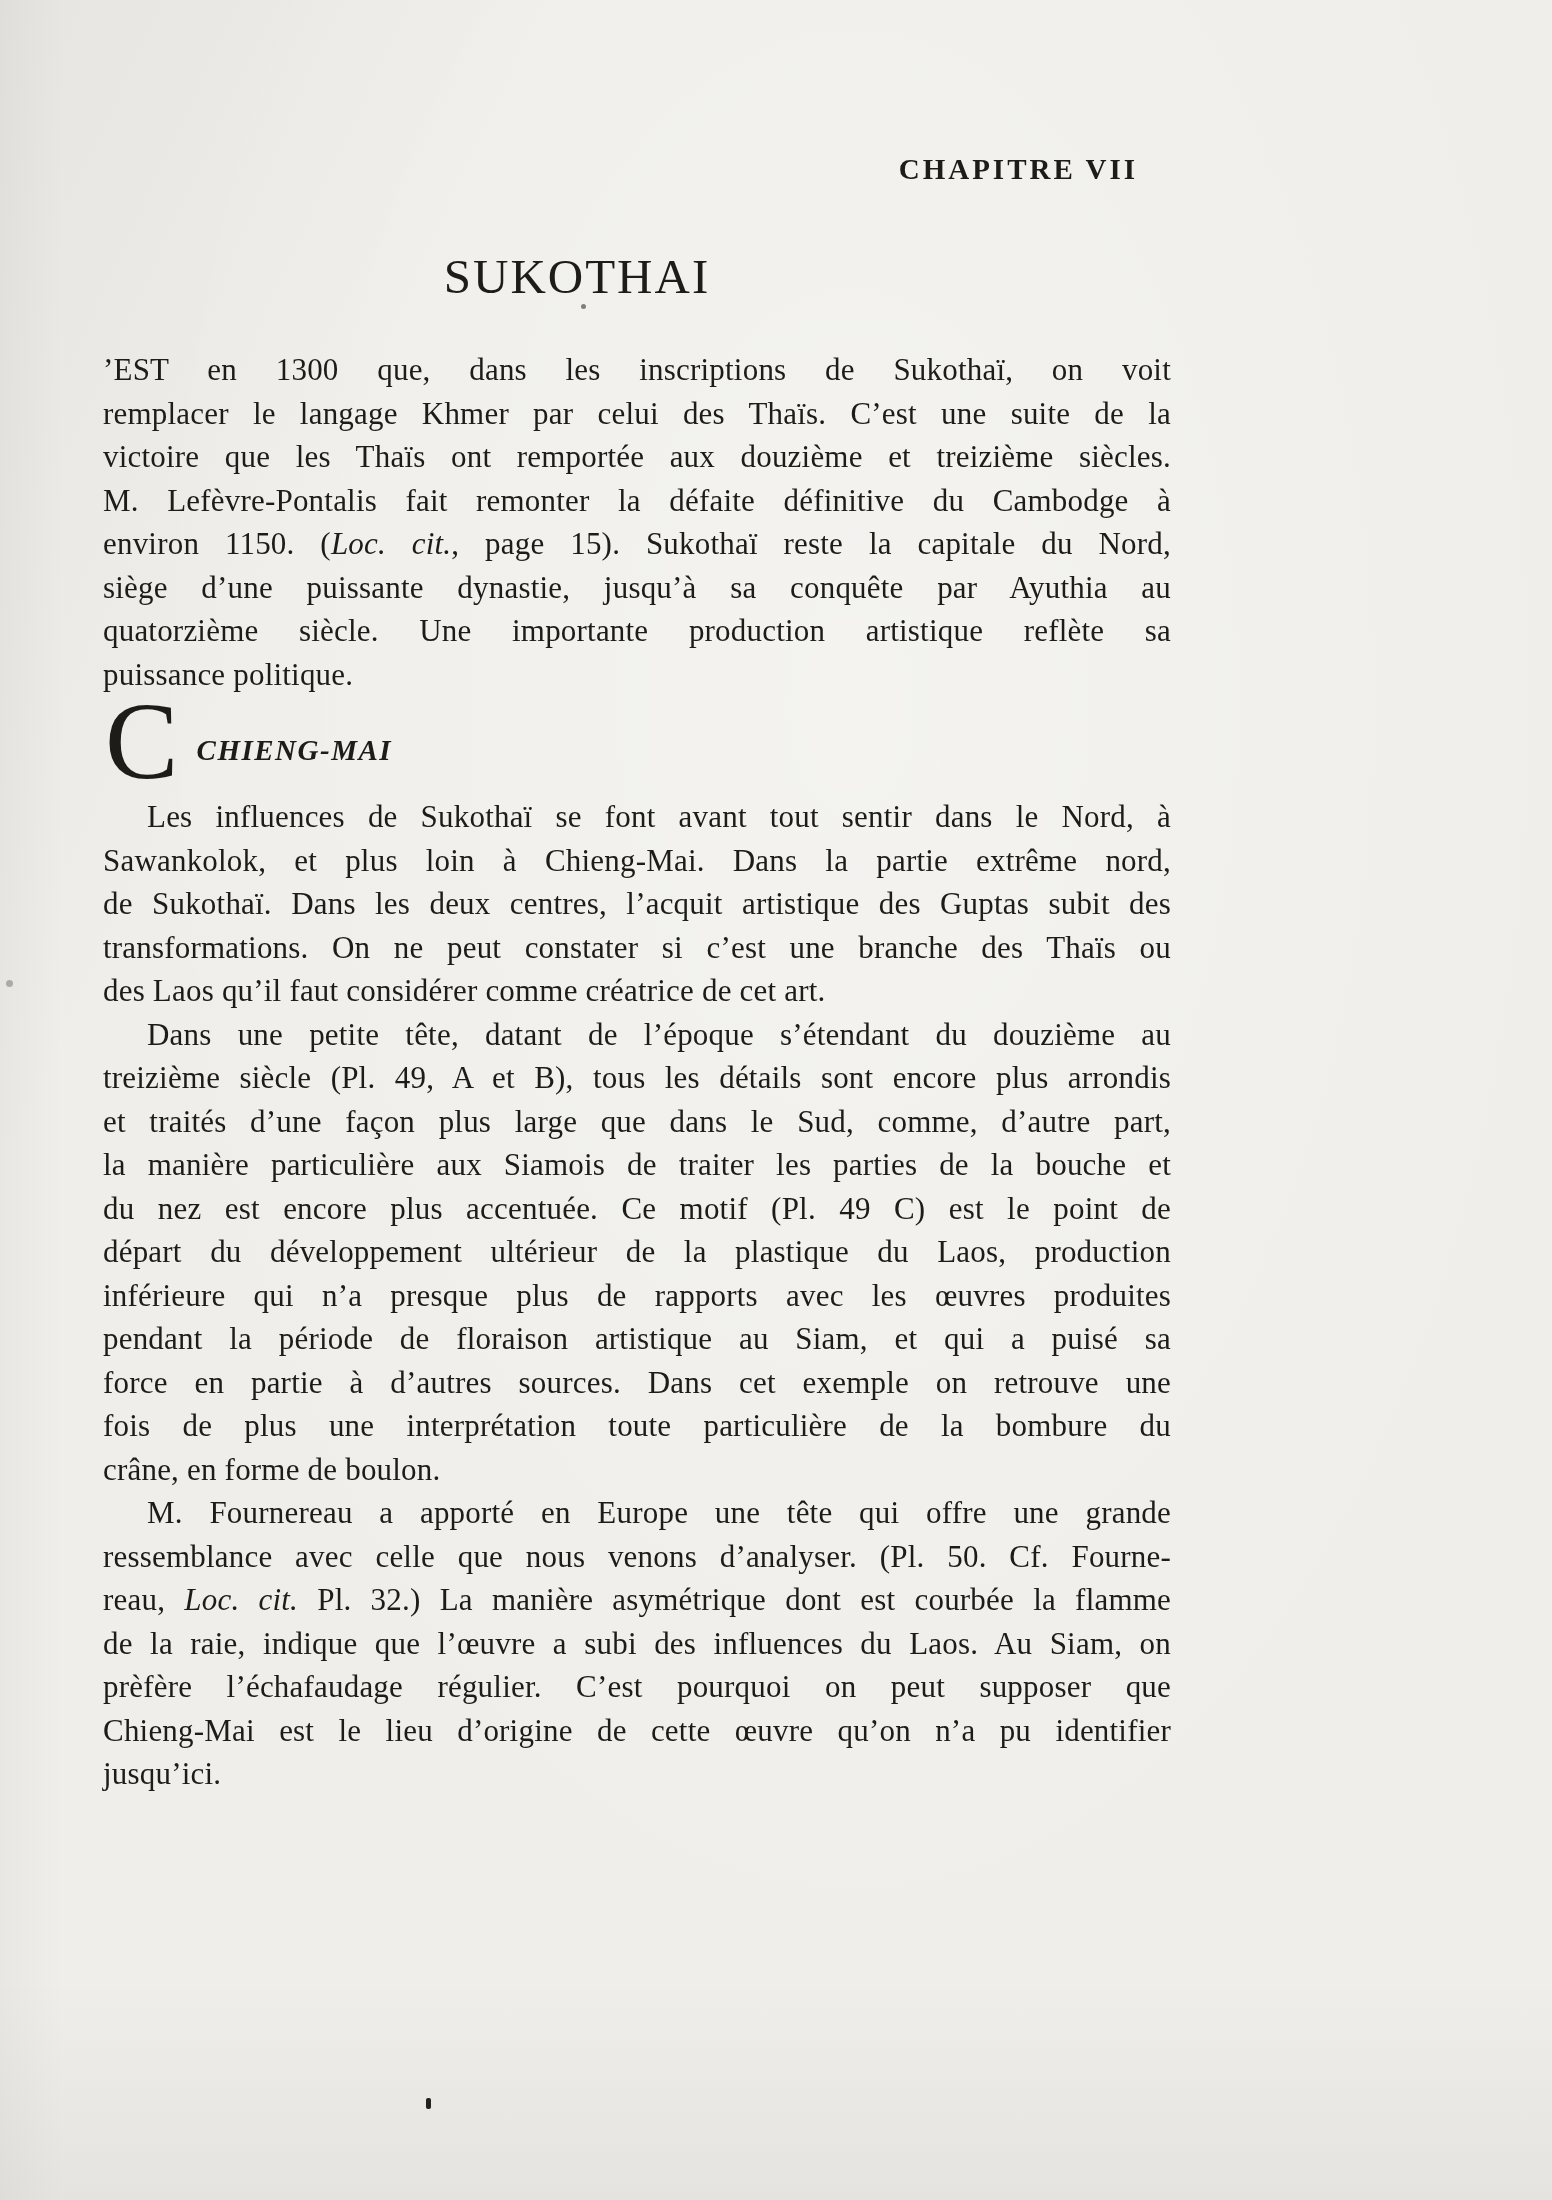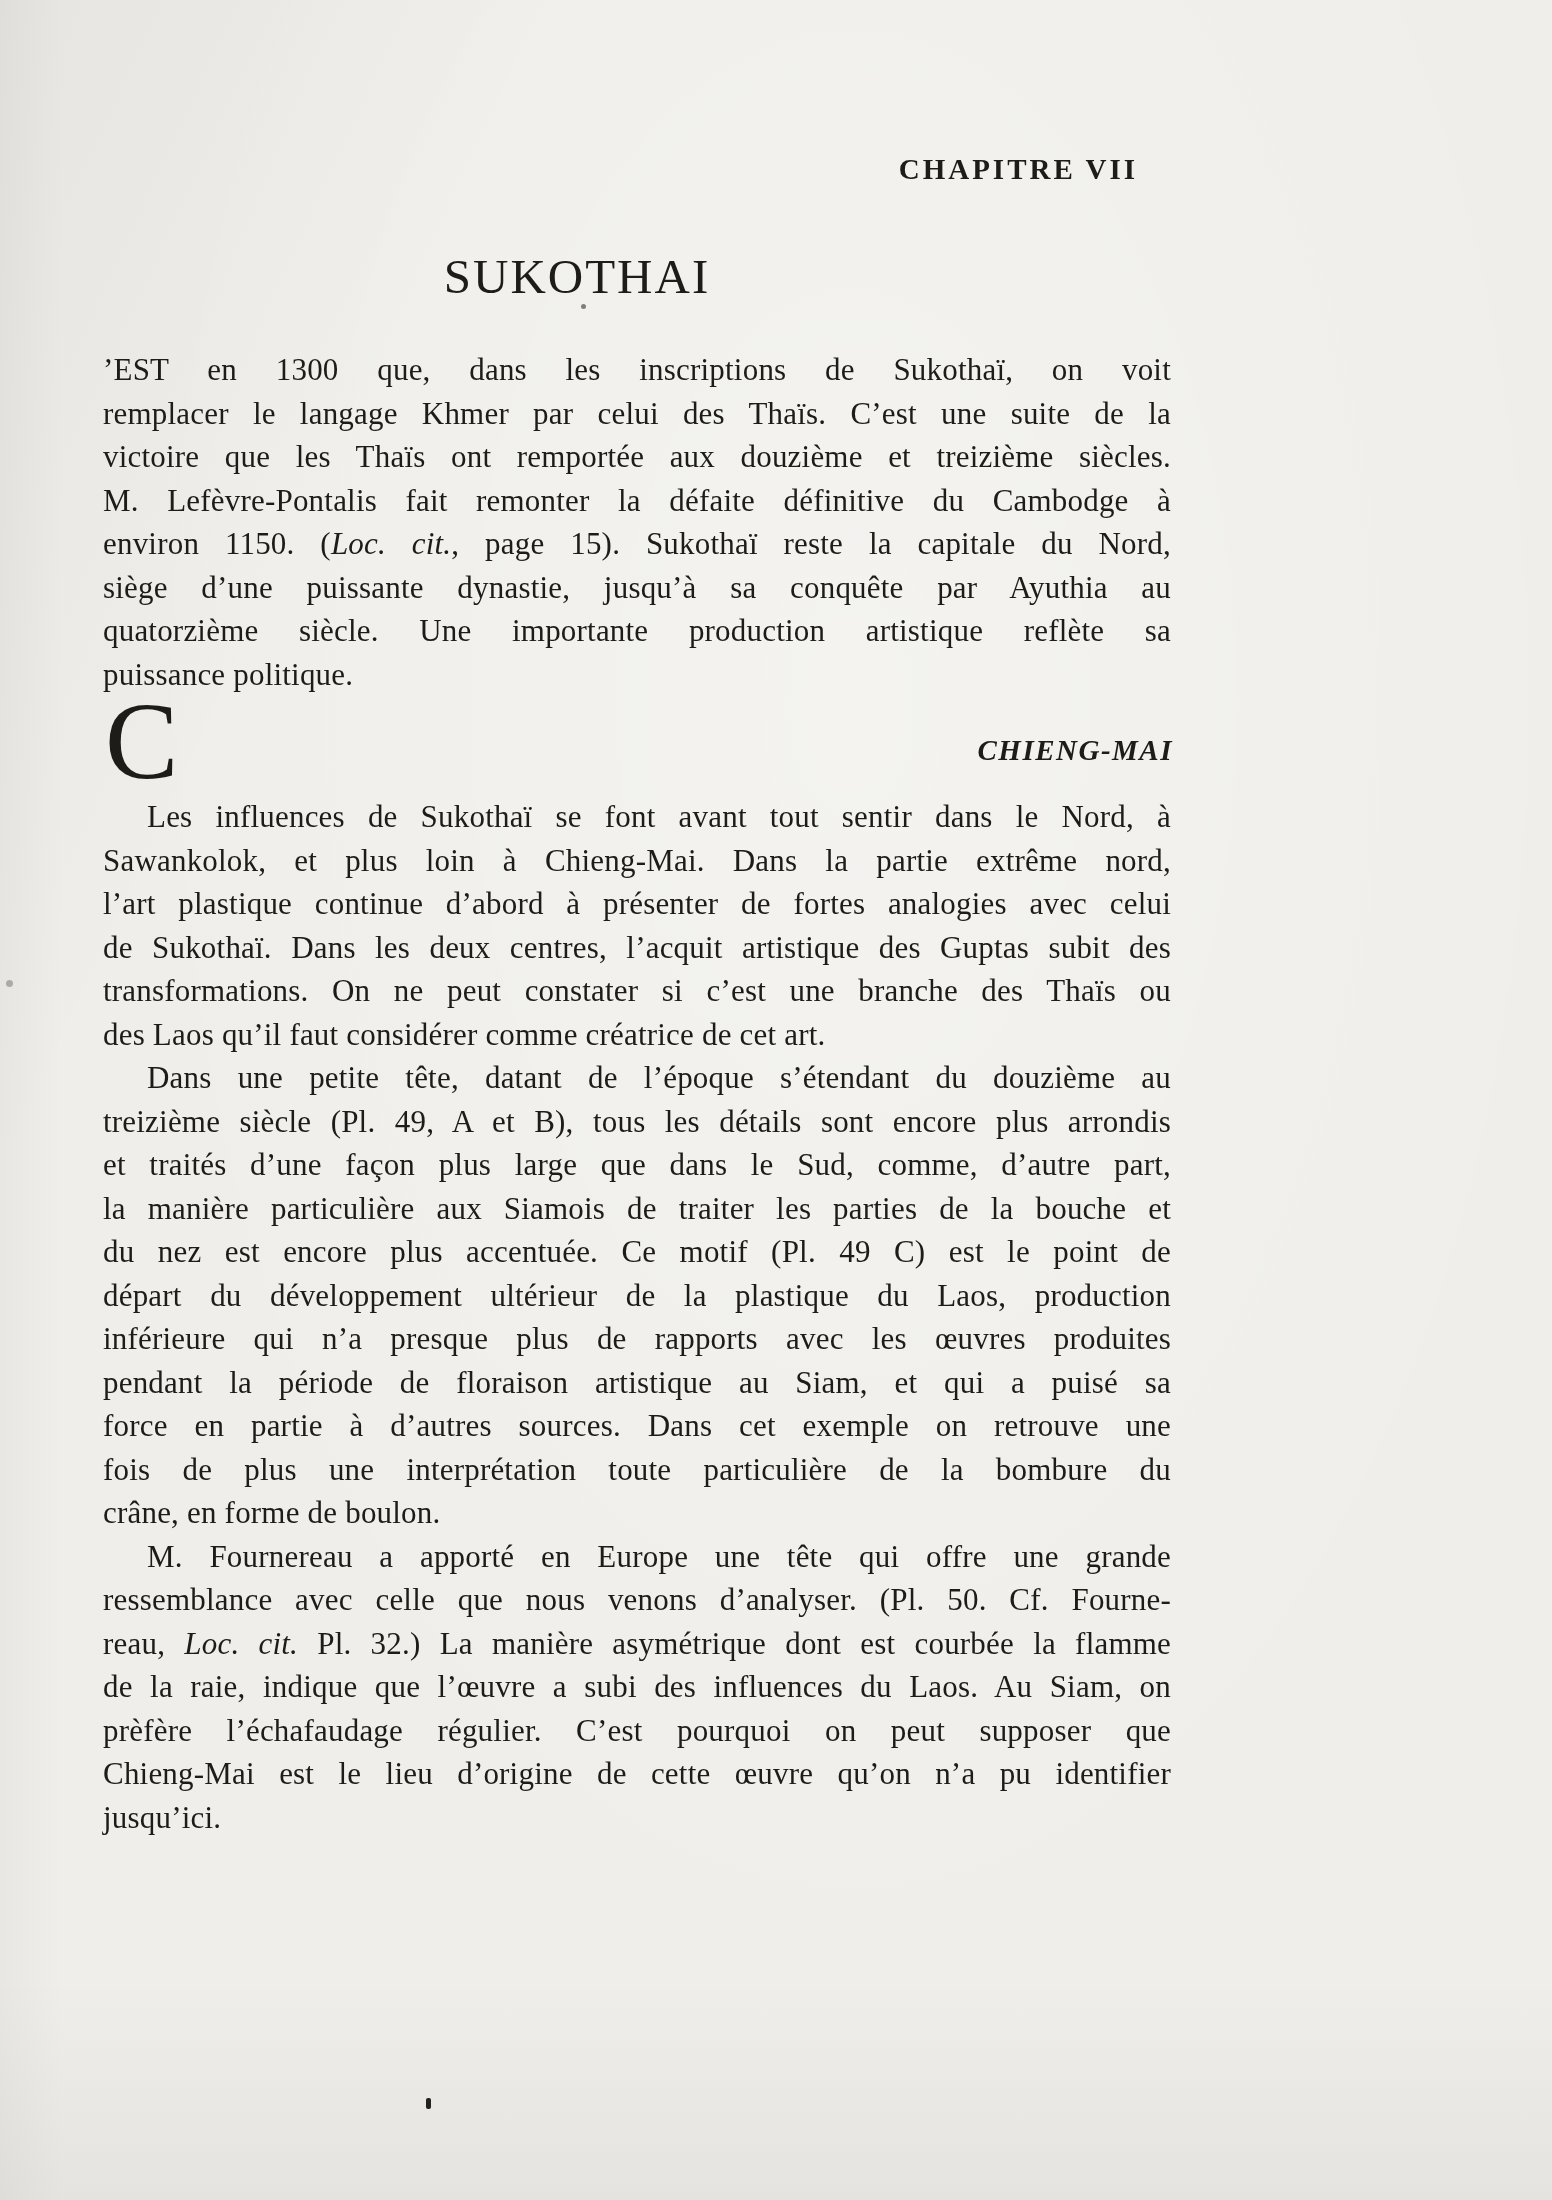--- a/index.html
+++ b/index.html
@@ -55,21 +55,21 @@
     float: left;
     font-size: 110px;
     line-height: 90px;
     height: 89px;
     padding: 0 16px 0 2px;
     font-weight: normal;
   }
   .section-heading {
     margin-top: 34px;
     margin-bottom: 25px;
-    text-align: right;
+    text-align: left;
     transform: translateX(2px);
     font-style: italic;
     font-weight: bold;
     font-size: 29px;
     letter-spacing: 1.5px;
     line-height: 40px;
   }
   i { font-style: italic; }
 
   .speck { position: absolute; border-radius: 50%; }
@@ -93,21 +93,20 @@
       <div class="line">environ 1150. (<i>Loc. cit.</i>, page 15). Sukothaï reste la capitale du Nord,</div>
       <div class="line">siège d’une puissante dynastie, jusqu’à sa conquête par Ayuthia au</div>
       <div class="line">quatorzième siècle. Une importante production artistique reflète sa</div>
       <div class="line last">puissance politique.</div>
       <div class="para">
         <span class="dropcap">C</span>
       </div>
       <div class="section-heading">CHIENG-MAI</div>
       <div class="line indent">Les influences de Sukothaï se font avant tout sentir dans le Nord, à</div>
       <div class="line">Sawankolok, et plus loin à Chieng-Mai. Dans la partie extrême nord,</div>
-      <div class="line">l’art plastique continue d’abord à présenter de fortes analogies avec celui</div>
       <div class="line">de Sukothaï. Dans les deux centres, l’acquit artistique des Guptas subit des</div>
       <div class="line">transformations. On ne peut constater si c’est une branche des Thaïs ou</div>
       <div class="line last">des Laos qu’il faut considérer comme créatrice de cet art.</div>
       <div class="para"></div>
       <div class="line indent">Dans une petite tête, datant de l’époque s’étendant du douzième au</div>
       <div class="line">treizième siècle (Pl. 49, A et B), tous les détails sont encore plus arrondis</div>
       <div class="line">et traités d’une façon plus large que dans le Sud, comme, d’autre part,</div>
       <div class="line">la manière particulière aux Siamois de traiter les parties de la bouche et</div>
       <div class="line">du nez est encore plus accentuée. Ce motif (Pl. 49 C) est le point de</div>
       <div class="line">départ du développement ultérieur de la plastique du Laos, production</div>

